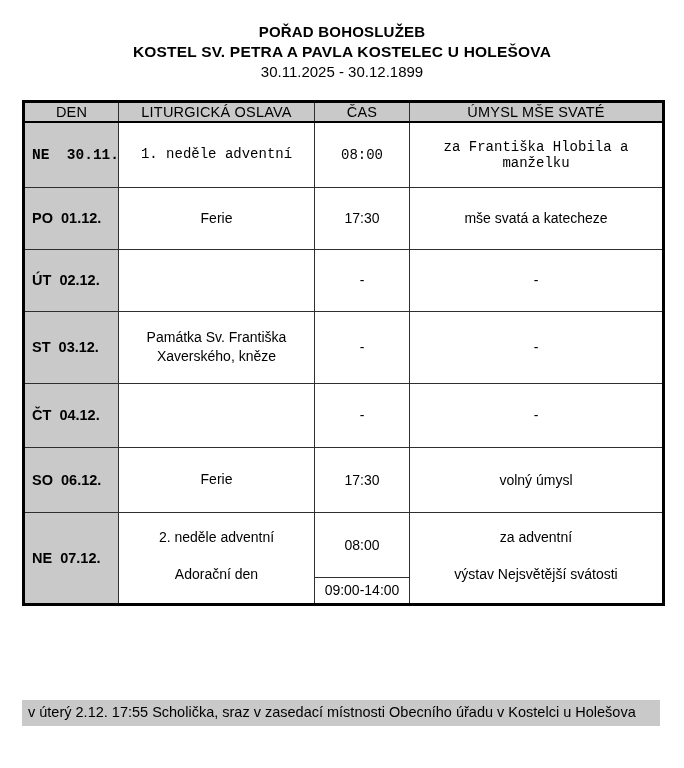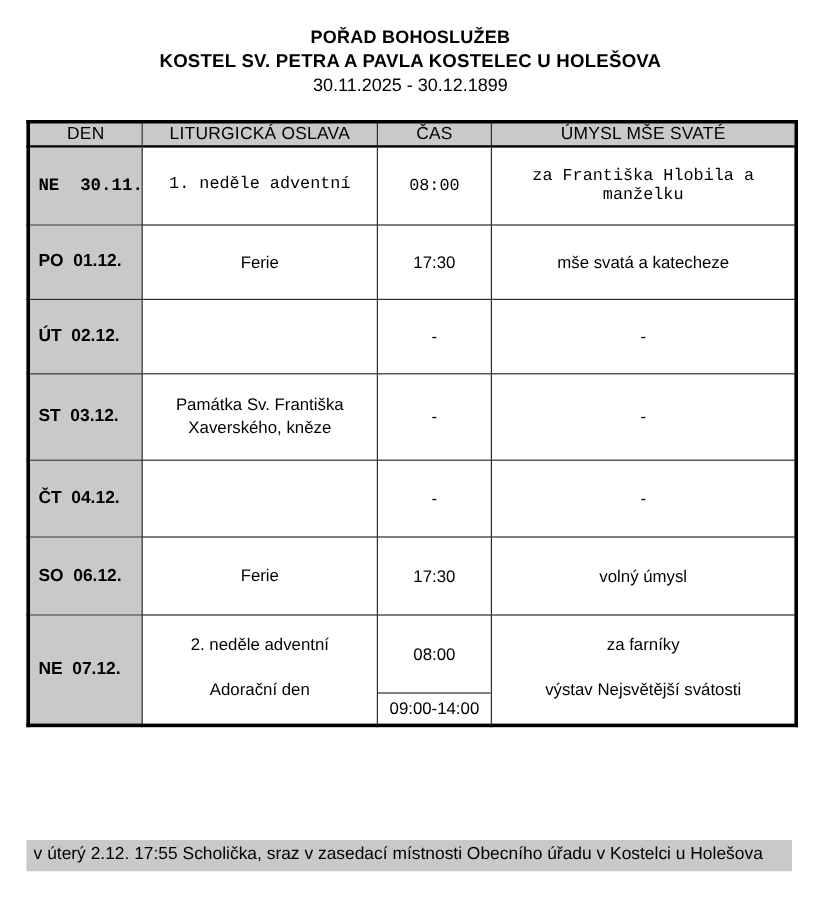--- a/index.html
+++ b/index.html
@@ -184,21 +184,21 @@
           </div>
         </td>
         <td class="split">
           <div class="stack">
             <div class="top">08:00</div>
             <div class="bottom ruled">09:00-14:00</div>
           </div>
         </td>
         <td class="split">
           <div class="stack">
-            <div class="top">za farníky</div>
+            <div class="top">za adventní</div>
             <div class="bottom">výstav Nejsvětější svátosti</div>
           </div>
         </td>
       </tr>
     </tbody>
   </table>
 
   <div class="footer-note">v úterý 2.12. 17:55 Scholička, sraz v zasedací místnosti Obecního úřadu v Kostelci u Holešova</div>
 
 </div>

